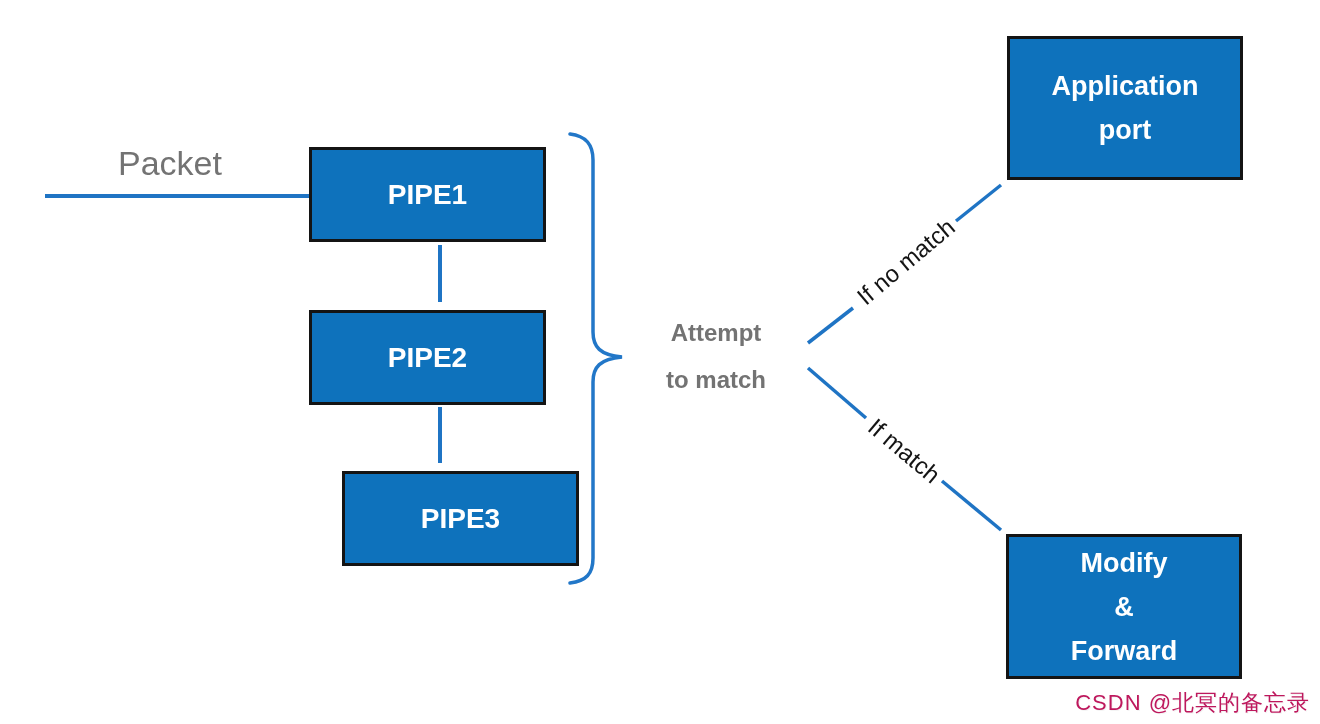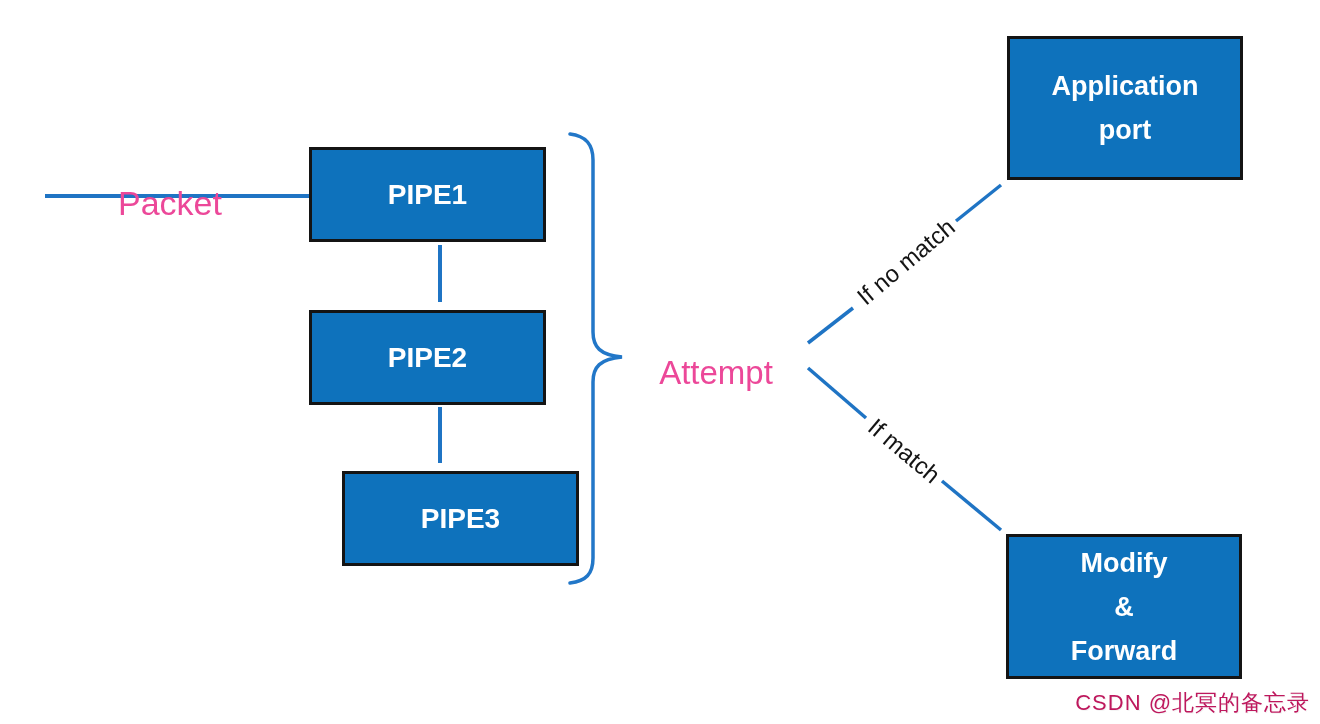--- a/index.html
+++ b/index.html
@@ -14,23 +14,23 @@
     display:flex;flex-direction:column;align-items:center;justify-content:center;
     color:#ffffff;font-weight:bold;text-align:center;
   }
   .pipe{left:309px;width:237px;height:95px;font-size:28px;}
   .pipe1{top:147px;}
   .pipe2{top:310px;}
   .pipe3{top:471px;margin-left:33px;}
   .endbox{width:236px;font-size:27px;line-height:44px;}
   .appport{left:1007px;top:36px;height:144px;}
   .modify{left:1006px;top:534px;height:145px;}
-  .label-dark{position:absolute;color:#ec4899;margin-top:40px;}
+  .label-dark{position:absolute;color:#737373;}
   .packet-label{left:90px;top:144px;width:160px;text-align:center;font-size:34px;}
-  .attempt-label{left:616px;top:309px;width:200px;text-align:center;font-size:33px;line-height:47px;}
+  .attempt-label{left:616px;top:309px;width:200px;text-align:center;font-size:24px;line-height:47px;font-weight:bold;}
   .rot-label{position:absolute;color:#141414;font-size:24px;text-align:center;white-space:nowrap;}
   .if-no-match{left:836px;top:248px;width:140px;transform:rotate(-40deg);}
   .if-match{left:849px;top:437px;width:110px;transform:rotate(40deg);}
   .watermark{
     position:absolute;right:10px;top:688px;font-size:22px;letter-spacing:1px;
     color:#be185d;text-shadow:1px 1px 0 #f4f4f4;
   }
   svg line, svg path{fill:none;}
 </style>
 </head>
@@ -69,20 +69,21 @@
   </div>
   <div class="node pipe pipe2">
     <span>PIPE2</span>
   </div>
   <div class="node pipe pipe3">
     <span>PIPE3</span>
   </div>
 
   <div class="label-dark attempt-label">
     <div>Attempt</div>
+    <div>to match</div>
   </div>
 
   <div class="rot-label if-no-match">If no match</div>
   <div class="rot-label if-match">If match</div>
 
   <div class="node endbox appport">
     <div>Application</div>
     <div>port</div>
   </div>
   <div class="node endbox modify">

